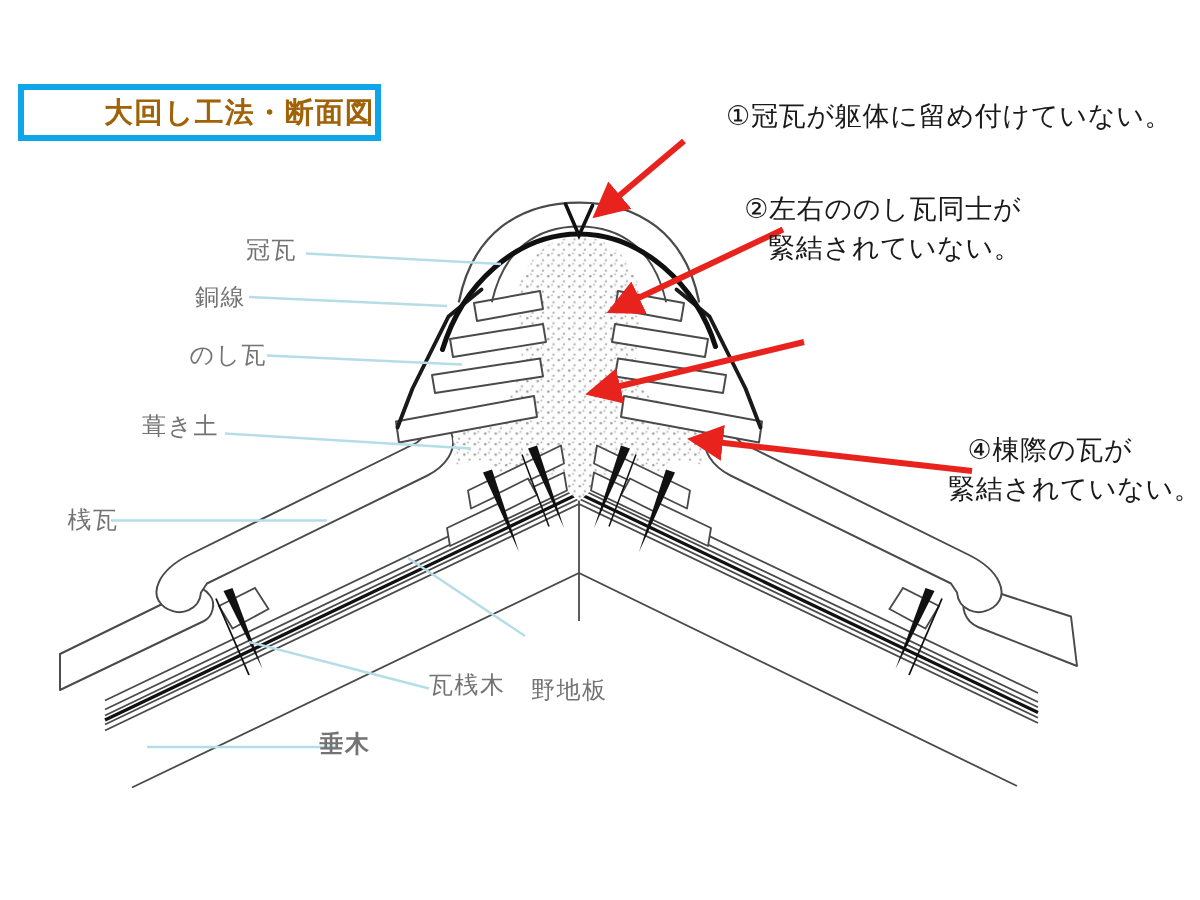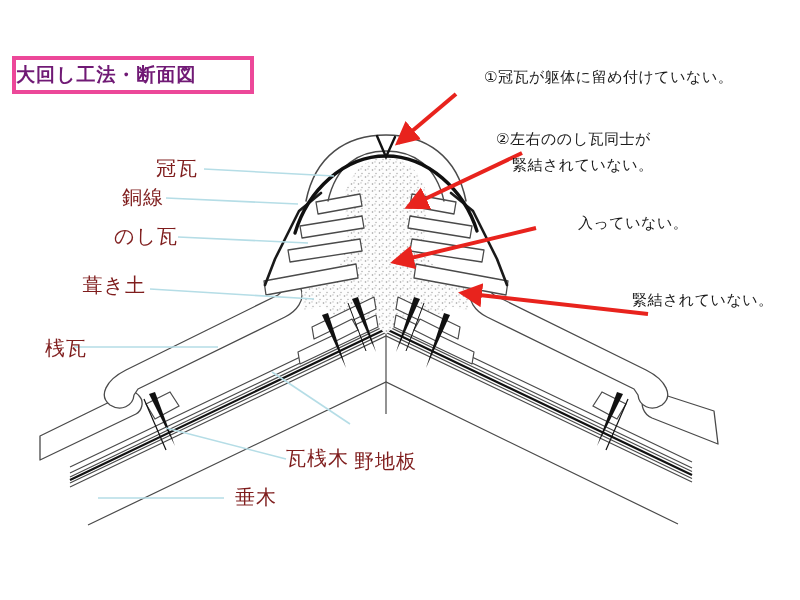--- a/index.html
+++ b/index.html
@@ -4,32 +4,32 @@
 <style>
   html,body{margin:0;padding:0;background:#e9e9e9;}
   .stage{
     position:relative;width:800px;height:600px;background:#ffffff;
     font-family:"Liberation Sans","DejaVu Sans",sans-serif;
     overflow:hidden;margin:0 auto;
   }
   svg.diagram{position:absolute;left:0;top:0;}
   .title-box{
     position:absolute;left:12px;top:56px;width:234px;height:30px;
-    border:4px solid #ec4899;background:#ffffff;
-    display:flex;align-items:center;justify-content:flex-start;
-    font-size:19px;font-weight:bold;color:#701a75;letter-spacing:1px;
+    border:4px solid #0ea5e9;background:#ffffff;
+    display:flex;align-items:center;justify-content:flex-end;
+    font-size:19px;font-weight:bold;color:#a16207;letter-spacing:1px;
     white-space:nowrap;
   }
   .plabel{
-    position:absolute;font-size:20px;color:#7f1d1d;white-space:nowrap;
+    position:absolute;font-size:16px;color:#737373;white-space:nowrap;
     line-height:18px;letter-spacing:1px;
   }
   .plabel.r{text-align:right;width:90px;}
   .ann{
-    position:absolute;font-size:15px;color:#1a1a1a;line-height:26px;
+    position:absolute;font-size:18px;color:#1a1a1a;line-height:26px;
     white-space:nowrap;letter-spacing:0.5px;
   }
 </style>
 </head>
 <body>
 
 <div class="stage">
 
   <svg class="diagram" width="800" height="600" viewBox="0 0 800 600">
     <defs>
@@ -145,29 +145,29 @@
     <span>大回し工法・断面図</span>
   </div>
 
   <div class="plabel r" style="left:108px;top:159px;">冠瓦</div>
   <div class="plabel r" style="left:74px;top:190px;font-family:Liberation Mono, monospace;">銅線</div>
   <div class="plabel r" style="left:88px;top:229px;font-family:Liberation Mono, monospace;">のし瓦</div>
   <div class="plabel r" style="left:56px;top:276px;">葺き土</div>
   <div class="plabel" style="left:45px;top:339px;">桟瓦</div>
   <div class="plabel" style="left:354px;top:412px;margin-top:40px;">野地板</div>
   <div class="plabel" style="left:286px;top:449px;">瓦桟木</div>
-  <div class="plabel" style="left:235px;top:488px;">垂木</div>
+  <div class="plabel" style="left:213px;top:488px;font-weight:bold;">垂木</div>
 
   <div class="ann" style="left:484px;top:64px;">
     <div>①冠瓦が躯体に留め付けていない。</div>
   </div>
-  <div class="ann" style="left:496px;top:126px;">
+  <div class="ann" style="left:496px;top:126px;text-align:center;">
     <div>②左右ののし瓦同士が</div>
     <div style="margin-left:16px;">緊結されていない。</div>
   </div>
   <div class="ann" style="left:542px;top:210px;">
-    <div style="margin-left:36px;">入っていない。</div>
   </div>
   <div class="ann" style="left:632px;top:287px;">
+    <div style="margin-left:13px;">④棟際の瓦が</div>
     <div>緊結されていない。</div>
   </div>
 
 </div>
 
 </body></html>

